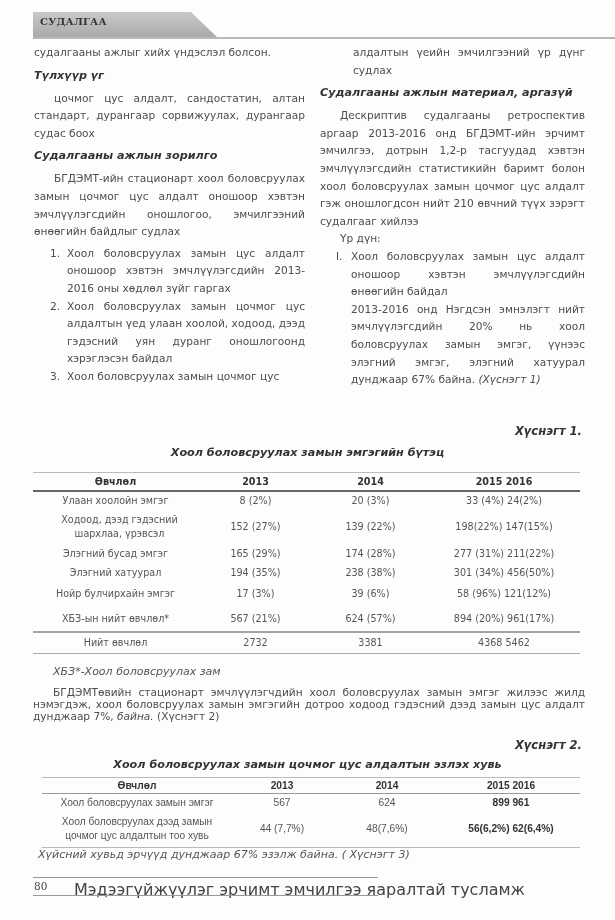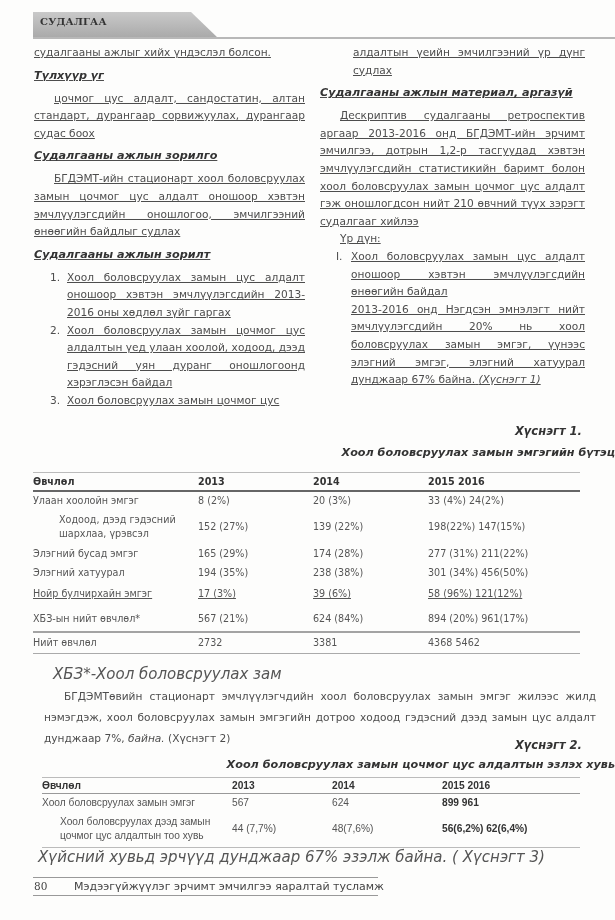--- a/index.html
+++ b/index.html
@@ -7,86 +7,85 @@
   body { position: relative; font-family: "DejaVu Sans", sans-serif; color: #4a4a4a; }
 
   
   .hdr-band { position: absolute; left: 33px; top: 12px; width: 185px; height: 26px;
     background: linear-gradient(180deg, #c9c9c9 0%, #a9a9a9 100%);
     clip-path: polygon(0 0, 158px 0, 185px 26px, 0 26px); }
   .hdr-title { position: absolute; left: 40px; top: 16px; font-family: "DejaVu Serif", serif;
     font-weight: bold; font-size: 10px; color: #333; letter-spacing: 0.2px; }
   .hdr-line { position: absolute; left: 33px; top: 37px; width: 582px; height: 2px; background: #b8b8b8; }
 
-  .col { position: absolute; font-size: 10.6px; line-height: 17.6px; color: #4d4d4d; text-decoration: underline; }
+  .col { position: absolute; font-size: 10.6px; line-height: 17.6px; color: #4d4d4d; }
   .col-left { left: 34px; top: 44px; width: 271px; }
   .col-right { left: 320px; top: 44px; width: 265px; }
 
   p.j { text-align: justify; text-align-last: left; }
   p.indent { text-indent: 20px; }
   h3.sec { font-size: 11.2px; font-weight: bold; font-style: italic; color: #333; margin: 5px 0 6px 0; line-height: 17px; }
 
   ol.steps { list-style: none; margin: 4px 0 0 0; }
   ol.steps li { position: relative; padding-left: 33px; text-align: justify; text-align-last: left; }
   ol.steps li .num { position: absolute; left: 16px; top: 0; }
 
   .res-list { padding-left: 16px; }
   .res-list .item { position: relative; padding-left: 15px; text-align: justify; text-align-last: left; }
   .res-list .item .num { position: absolute; left: 0; top: 0; }
   .ref-i { font-style: italic; }
 
   .tbl-label { position: absolute; right: 33px; font-weight: bold; font-style: italic; font-size: 11.5px; color: #333; }
-  .tbl-title { position: absolute; left: 0; width: 615px; text-align: right; font-weight: bold; font-style: italic; font-size: 11.2px; color: #333; }
+  .tbl-title { position: absolute; left: 0; width: 615px; text-align: center; font-weight: bold; font-style: italic; font-size: 11.2px; color: #333; }
 
   table { position: absolute; border-collapse: collapse; font-size: 9.6px; color: #555; }
-  table td, table th { text-align: left; padding: 0; vertical-align: middle; }
+  table td, table th { text-align: center; padding: 0; vertical-align: middle; }
   table th { font-weight: bold; color: #333; }
 
   #t1 { left: 33px; top: 472px; width: 547px; border-top: 1px solid #bbb; }
   #t1 th { height: 18px; border-bottom: 2px solid #666; }
   #t1 td { height: 19px; }
   #t1 tr.tall td { height: 34px; line-height: 14px; }
   #t1 tr.total td { border-top: 2px solid #a3a3a3; border-bottom: 1.5px solid #aaa; height: 22px; }
   #t1 .c0 { width: 165px; }
   #t1 .c1 { width: 115px; }
   #t1 .c2 { width: 115px; }
   #t1 .c3 { width: 152px; }
 
-  .note { position: absolute; font-style: italic; font-size: 15px; color: #555; }
-  .para-full { position: absolute; left: 44px; top: 686px; width: 552px; font-size: 10.6px; line-height: 21px; color: #4d4d4d; text-align: justify; text-align-last: left; text-indent: 20px; }
+  .note { position: absolute; font-style: italic; font-size: 11px; color: #555; }
+  .para-full { position: absolute; left: 33px; top: 686px; width: 552px; font-size: 10.6px; line-height: 12px; color: #4d4d4d; text-align: justify; text-align-last: left; text-indent: 20px; }
 
   #t2 { left: 42px; top: 777px; width: 538px; border-top: 1px solid #bbb; font-family: "Liberation Sans", sans-serif; font-size: 10.2px; }
   #t2 th { height: 16px; border-bottom: 1px solid #999; }
   #t2 td { height: 18px; }
   #t2 tr.tall td { height: 36px; line-height: 14px; }
   #t2 tr:last-child td { border-bottom: 1px solid #bbb; }
   #t2 .bold { font-weight: bold; color: #333; }
   #t2 .c0 { width: 190px; }
   #t2 .c1 { width: 100px; }
   #t2 .c2 { width: 110px; }
   #t2 .c3 { width: 138px; }
 
   .footer-line { position: absolute; left: 33px; width: 345px; height: 1px; background: #999; }
   .footer-page { position: absolute; left: 34px; top: 880px; font-family: "DejaVu Serif", serif; font-size: 10.5px; color: #444; }
-  .footer-text { position: absolute; left: 74px; top: 880px; font-size: 11px; color: #444; }
+  .footer-text { position: absolute; left: 74px; top: 880px; font-size: 16px; color: #444; }
 </style>
 </head>
 <body>
 
 <div class="hdr-band"></div>
 <div class="hdr-title">СУДАЛГАА</div>
 <div class="hdr-line"></div>
 
 <div class="col col-left">
   <p>судалгааны ажлыг хийх үндэслэл болсон.</p>
   <h3 class="sec">Түлхүүр үг</h3>
   <p class="j indent">цочмог цус алдалт, сандостатин, алтан стандарт, дурангаар сорвижуулах, дурангаар судас боох</p>
   <h3 class="sec">Судалгааны ажлын зорилго</h3>
   <p class="j indent">БГДЭМТ-ийн стационарт хоол боловсруулах замын цочмог цус алдалт оношоор хэвтэн эмчлүүлэгсдийн оношлогоо, эмчилгээний өнөөгийн байдлыг судлах</p>
-  <h3 class="sec">Судалгааны ажлын зорилт</h3>
   <ol class="steps">
     <li><span class="num">1.</span><span>Хоол боловсруулах замын цус алдалт оношоор хэвтэн эмчлүүлэгсдийн 2013-2016 оны хөдлөл зүйг гаргах</span></li>
     <li><span class="num">2.</span><span>Хоол боловсруулах замын цочмог цус алдалтын үед улаан хоолой, ходоод, дээд гэдэсний уян дуранг оношлогоонд хэрэглэсэн байдал</span></li>
     <li><span class="num">3.</span><span>Хоол боловсруулах замын цочмог цус</span></li>
   </ol>
 </div>
 
 <div class="col col-right">
   <p class="j" style="padding-left:33px;">алдалтын үеийн эмчилгээний үр дүнг судлах</p>
   <h3 class="sec">Судалгааны ажлын материал, аргазүй</h3>
@@ -130,30 +129,30 @@
       <td>165 (29%)</td>
       <td>174 (28%)</td>
       <td>277 (31%) 211(22%)</td>
     </tr>
     <tr>
       <td>Элэгний хатуурал</td>
       <td>194 (35%)</td>
       <td>238 (38%)</td>
       <td>301 (34%) 456(50%)</td>
     </tr>
-    <tr style="height:24px;text-decoration:underline;">
+    <tr style="height:24px;">
       <td style="height:24px;">Нойр булчирхайн эмгэг</td>
       <td>17 (3%)</td>
       <td>39 (6%)</td>
       <td>58 (96%) 121(12%)</td>
     </tr>
     <tr style="height:26px;">
       <td style="height:26px;">ХБЗ-ын нийт өвчлөл*</td>
       <td>567 (21%)</td>
-      <td>624 (84%)</td>
+      <td>624 (57%)</td>
       <td>894 (20%) 961(17%)</td>
     </tr>
     <tr class="total">
       <td>Нийт өвчлөл</td>
       <td>2732</td>
       <td>3381</td>
       <td>4368 5462</td>
     </tr>
   </tbody>
 </table>

